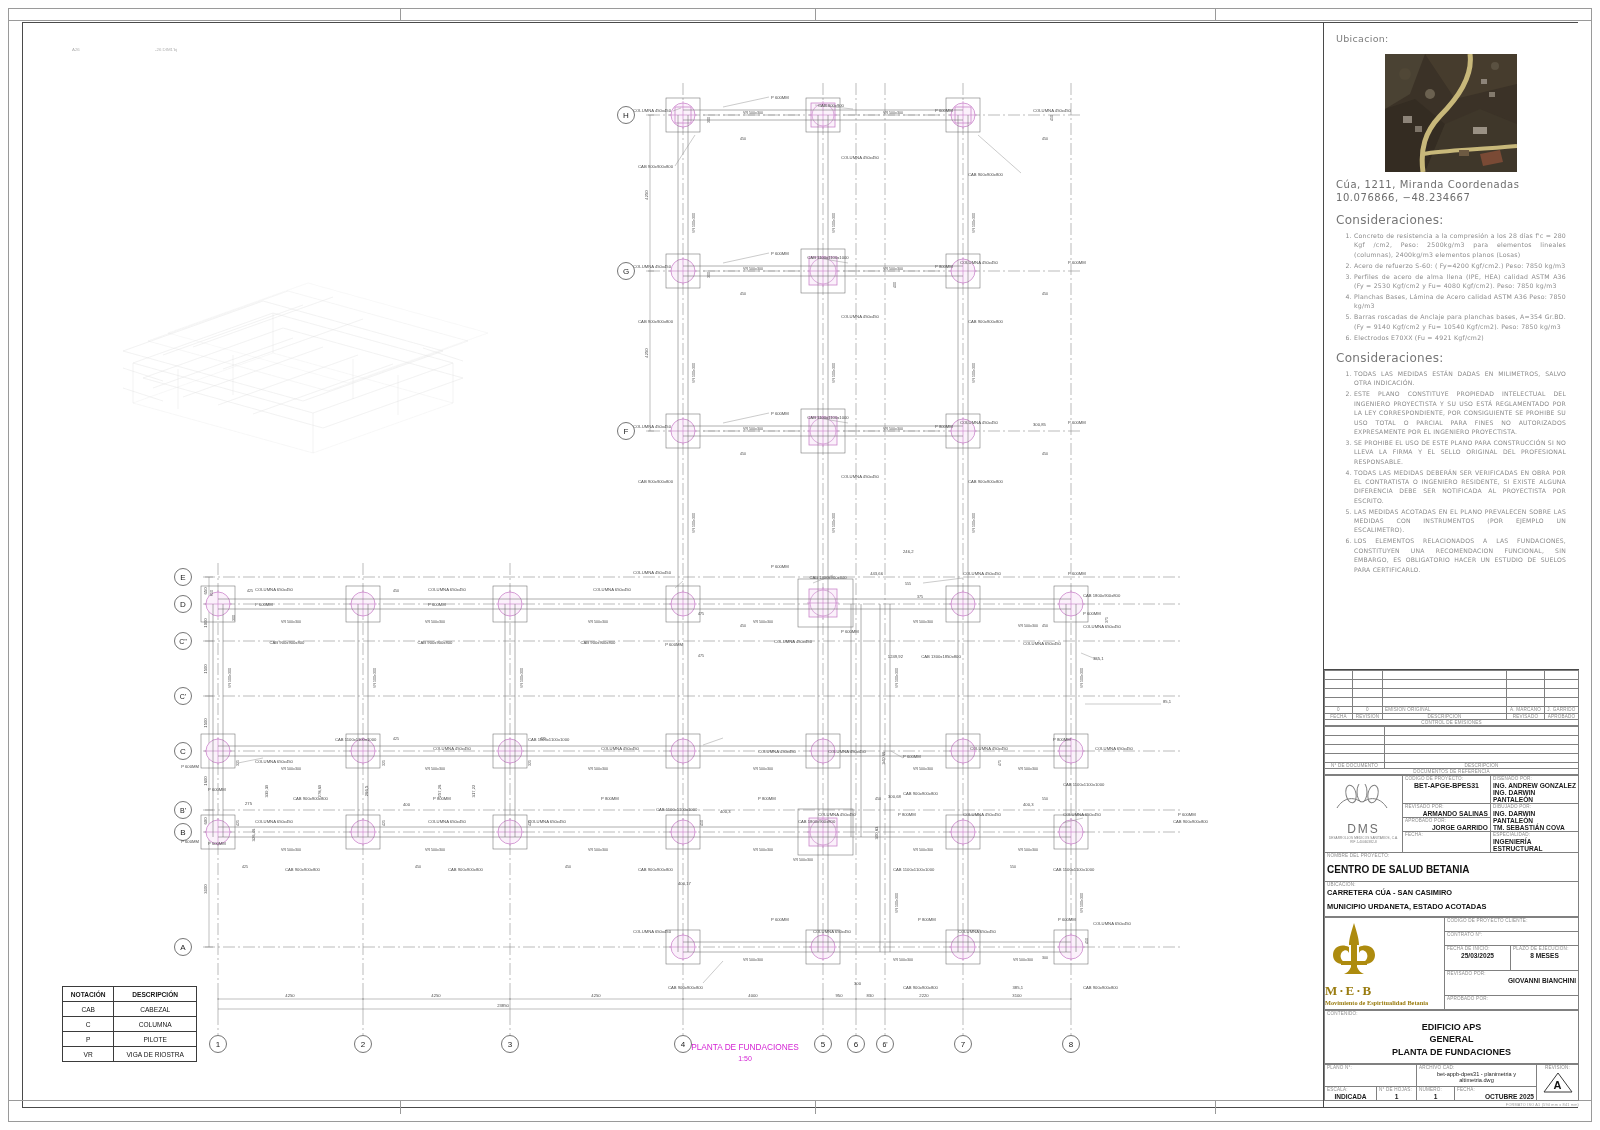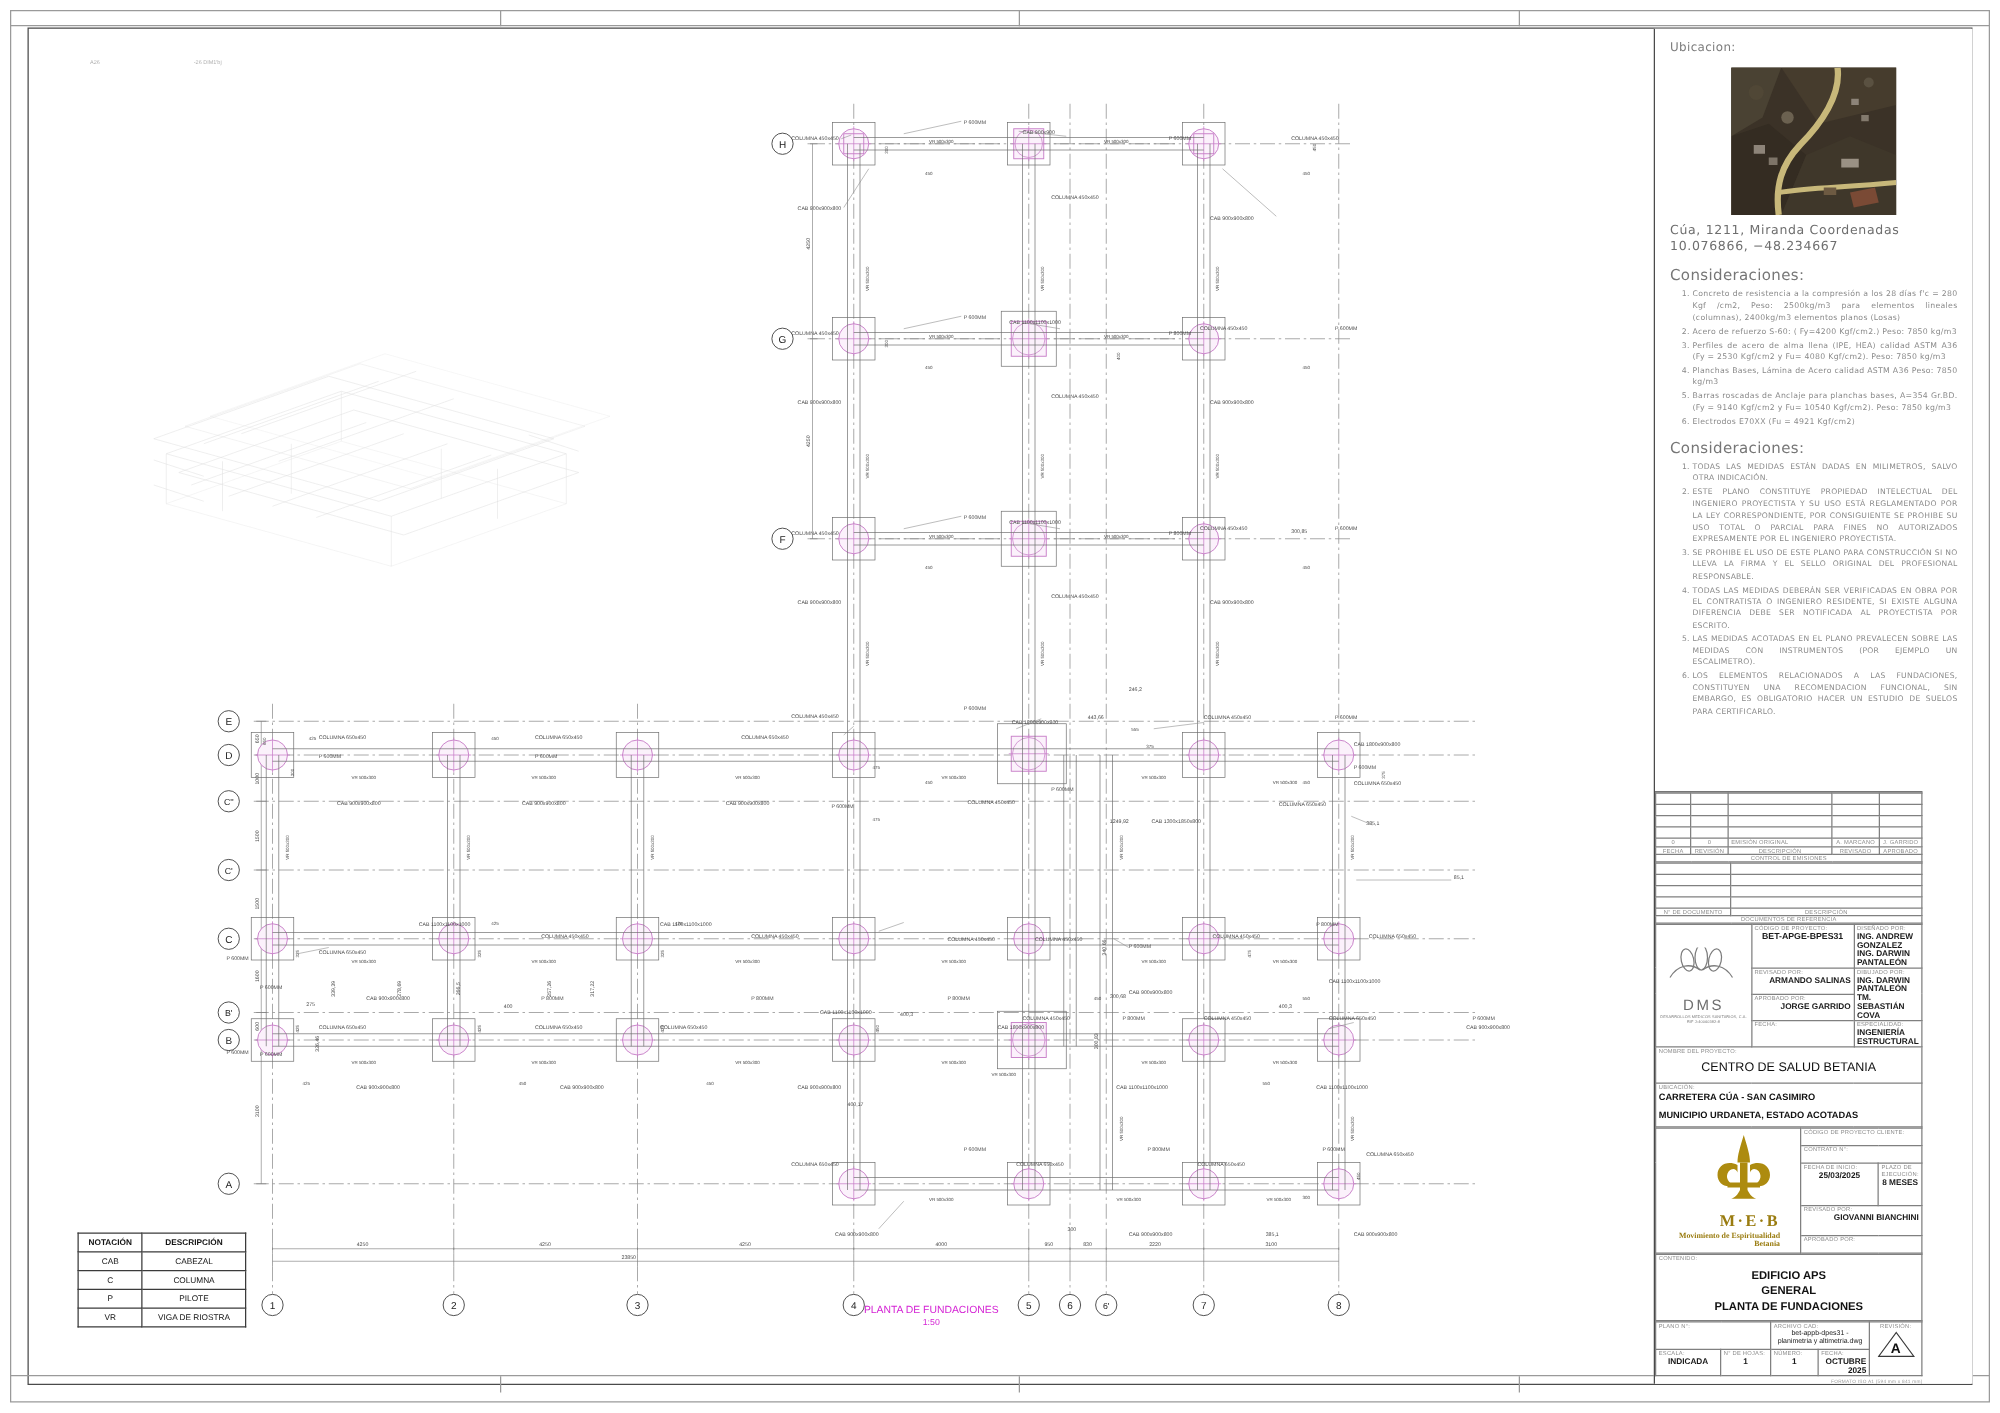--- a/index.html
+++ b/index.html
@@ -70,39 +70,39 @@
     margin: 0 0 0 2px; padding: 0 0 0 16px;
     font-size: 6.2px; color: #8a8a8a; line-height: 9.4px;
     letter-spacing: .25px; font-family: "DejaVu Sans", sans-serif;
     text-align: justify;
   }
   ol.notes li { margin-bottom: 1.5px; }
   ol.notes.caps li { font-size: 6.1px; letter-spacing:.22px; }
 
   
   #title-block {
-    position: absolute; left: 0; bottom: 0; width: 214px;
+    position: absolute; left: 0; bottom: 0; width: 255px;
     border-top: 1px solid #4a4a4a;
   }
   table.tb {
     border-collapse: collapse; width: 100%;
     font-family: "Liberation Sans", sans-serif;
   }
   table.tb td {
     border: 1px solid #808080;
     padding: 0 2px;
     vertical-align: top;
   }
   .tiny { font-size: 4.6px; color:#8d8d8d; letter-spacing:.2px; line-height:6px;}
   .tinyc { font-size: 4.6px; color:#8d8d8d; letter-spacing:.2px; text-align:center;}
   .val-b { font-size: 7px; font-weight: bold; color:#1a1a1a; text-align:center; }
   .val-r { font-size: 6.6px; font-weight: bold; color:#1a1a1a; text-align:right; }
   .val-l { font-size: 6.6px; font-weight: bold; color:#1a1a1a; text-align:left; }
   .val-c { font-size: 6.6px; font-weight: bold; color:#1a1a1a; text-align:center; }
-  .proj-name { font-size: 10px; font-weight: normal; text-align:center; color:#111; padding:5px 0 6px 0;}
+  .proj-name { font-size: 10px; font-weight: bold; text-align:left; color:#111; padding:5px 0 6px 0;}
   .ubic { font-size: 7.4px; font-weight: bold; color:#111; line-height:10px; padding-bottom:4px;}
   .contenido { font-size: 9px; font-weight: bold; text-align:center; color:#111; line-height:12.5px; padding:4px 0 5px 0;}
   .rev-letter { font-size: 11px; font-weight: bold; text-align:center; color:#111; }
   .footer-note { font-size: 3.8px; color:#9b9b9b; text-align:right; padding-top:2px; letter-spacing:.2px;}
 
   
   .dms-logo { text-align:center; padding: 3px 0 2px 0;}
   .dms-name { font-size: 12px; letter-spacing: 2px; color: #6f6f6f; font-family:"Liberation Sans",sans-serif;}
   .dms-sub { font-size: 3.1px; color:#7a7a7a; letter-spacing:.1px; line-height:4px;}
   .meb-name { font-size: 13px; font-weight: bold; color:#9a7c10; letter-spacing:2px; font-family:"Liberation Serif", serif;}
@@ -1095,21 +1095,21 @@
             <div class="ubic">CARRETERA CÚA - SAN CASIMIRO</div>
             <div class="ubic" style="padding-top:0">MUNICIPIO URDANETA, ESTADO ACOTADAS</div>
           </td>
         </tr>
       </tbody>
         </table>
 
       <table class="tb">
         <tbody>
             <tr>
-          <td rowspan="5" width="120" style="vertical-align:middle; text-align:right; padding:3px 16px">
+          <td rowspan="5" width="120" style="vertical-align:middle; text-align:left; padding:3px 0">
             <div>
               <svg width="58" height="58" viewBox="0 0 58 58" xmlns="http://www.w3.org/2000/svg">
                 <g fill="#ad8b0f">
                   <path d="M29,2 C26,12 24,18 24,24 L34,24 C34,18 32,12 29,2 Z"></path>
                   <path d="M24,26 C16,22 8,26 8,34 C8,41 15,45 21,42 C16,40 14,35 17,31 C20,28 23,29 24,32 Z"></path>
                   <path d="M34,26 C42,22 50,26 50,34 C50,41 43,45 37,42 C42,40 44,35 41,31 C38,28 35,29 34,32 Z"></path>
                   <rect x="26" y="24" width="6" height="22"></rect>
                   <rect x="16" y="40" width="26" height="4"></rect>
                   <path d="M26,46 C24,50 22,52 19,53 L39,53 C36,52 34,50 32,46 Z"></path>
                 </g>

